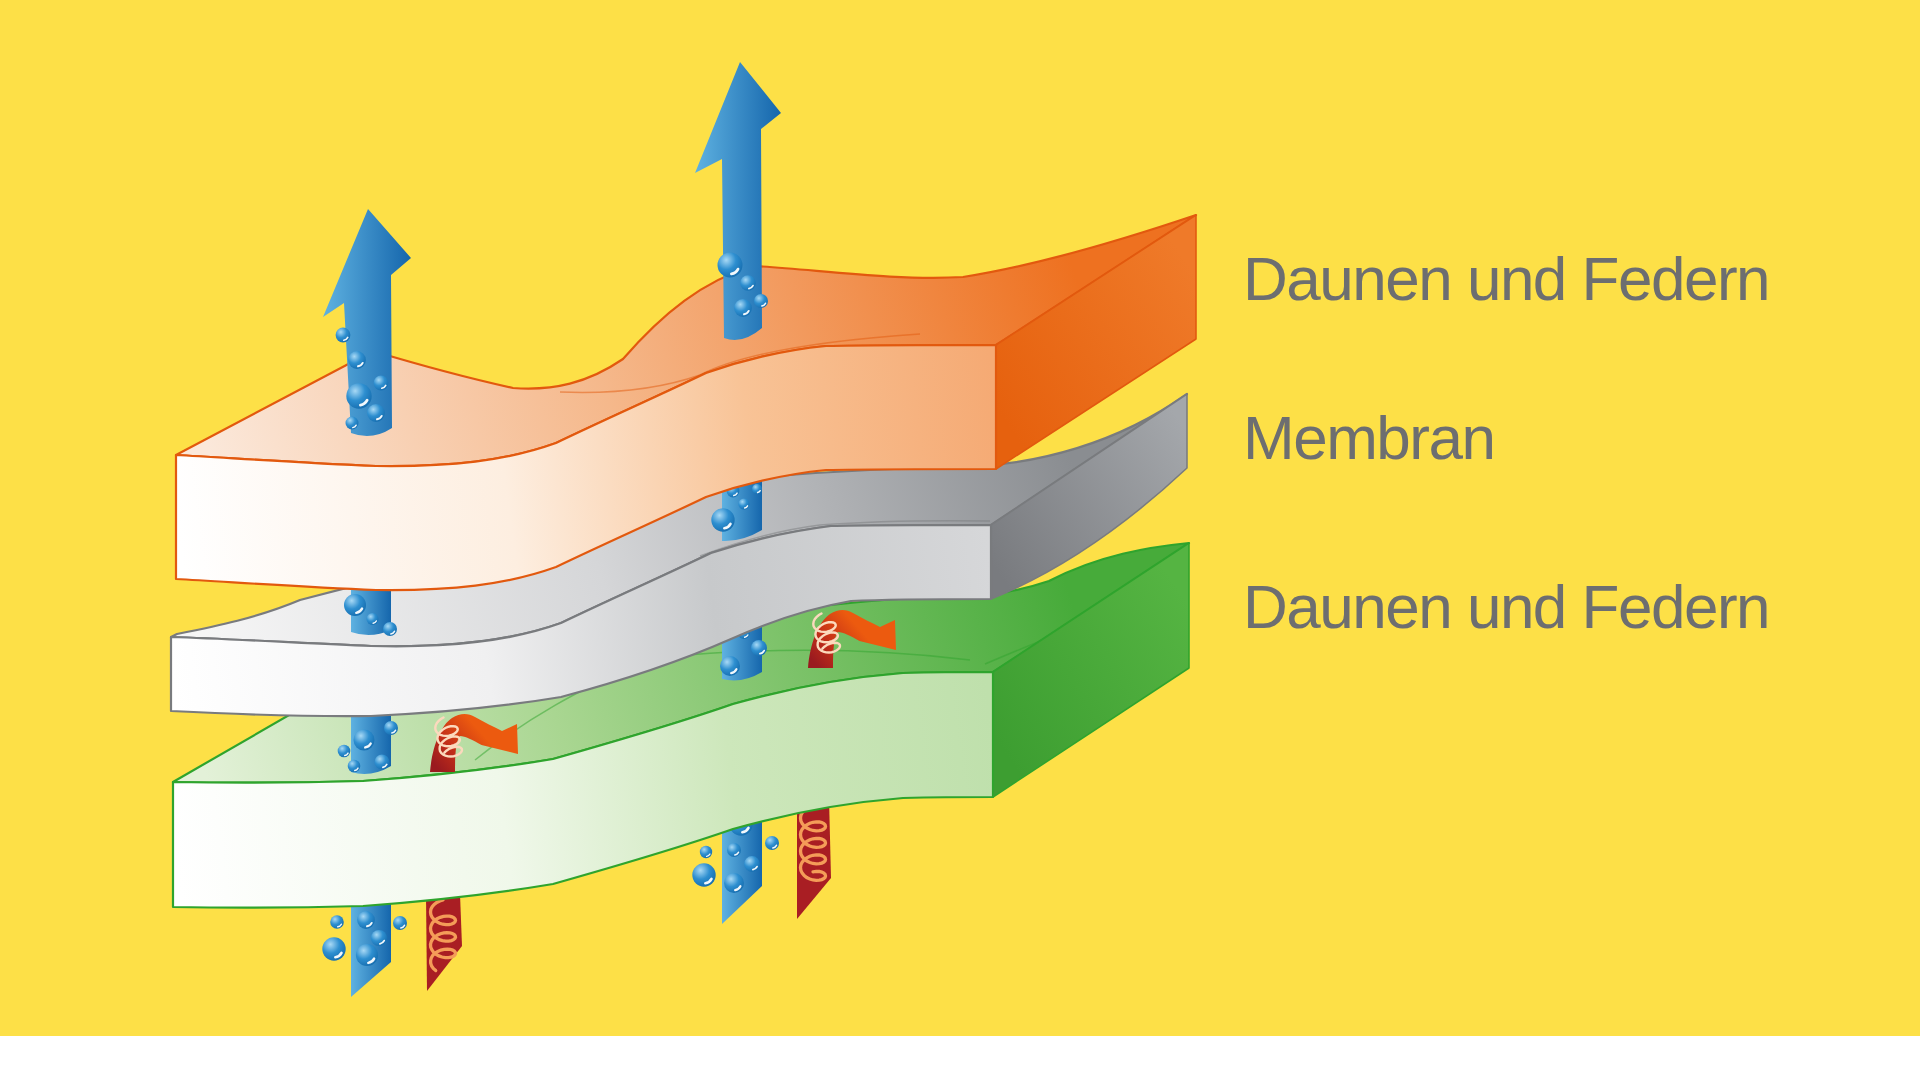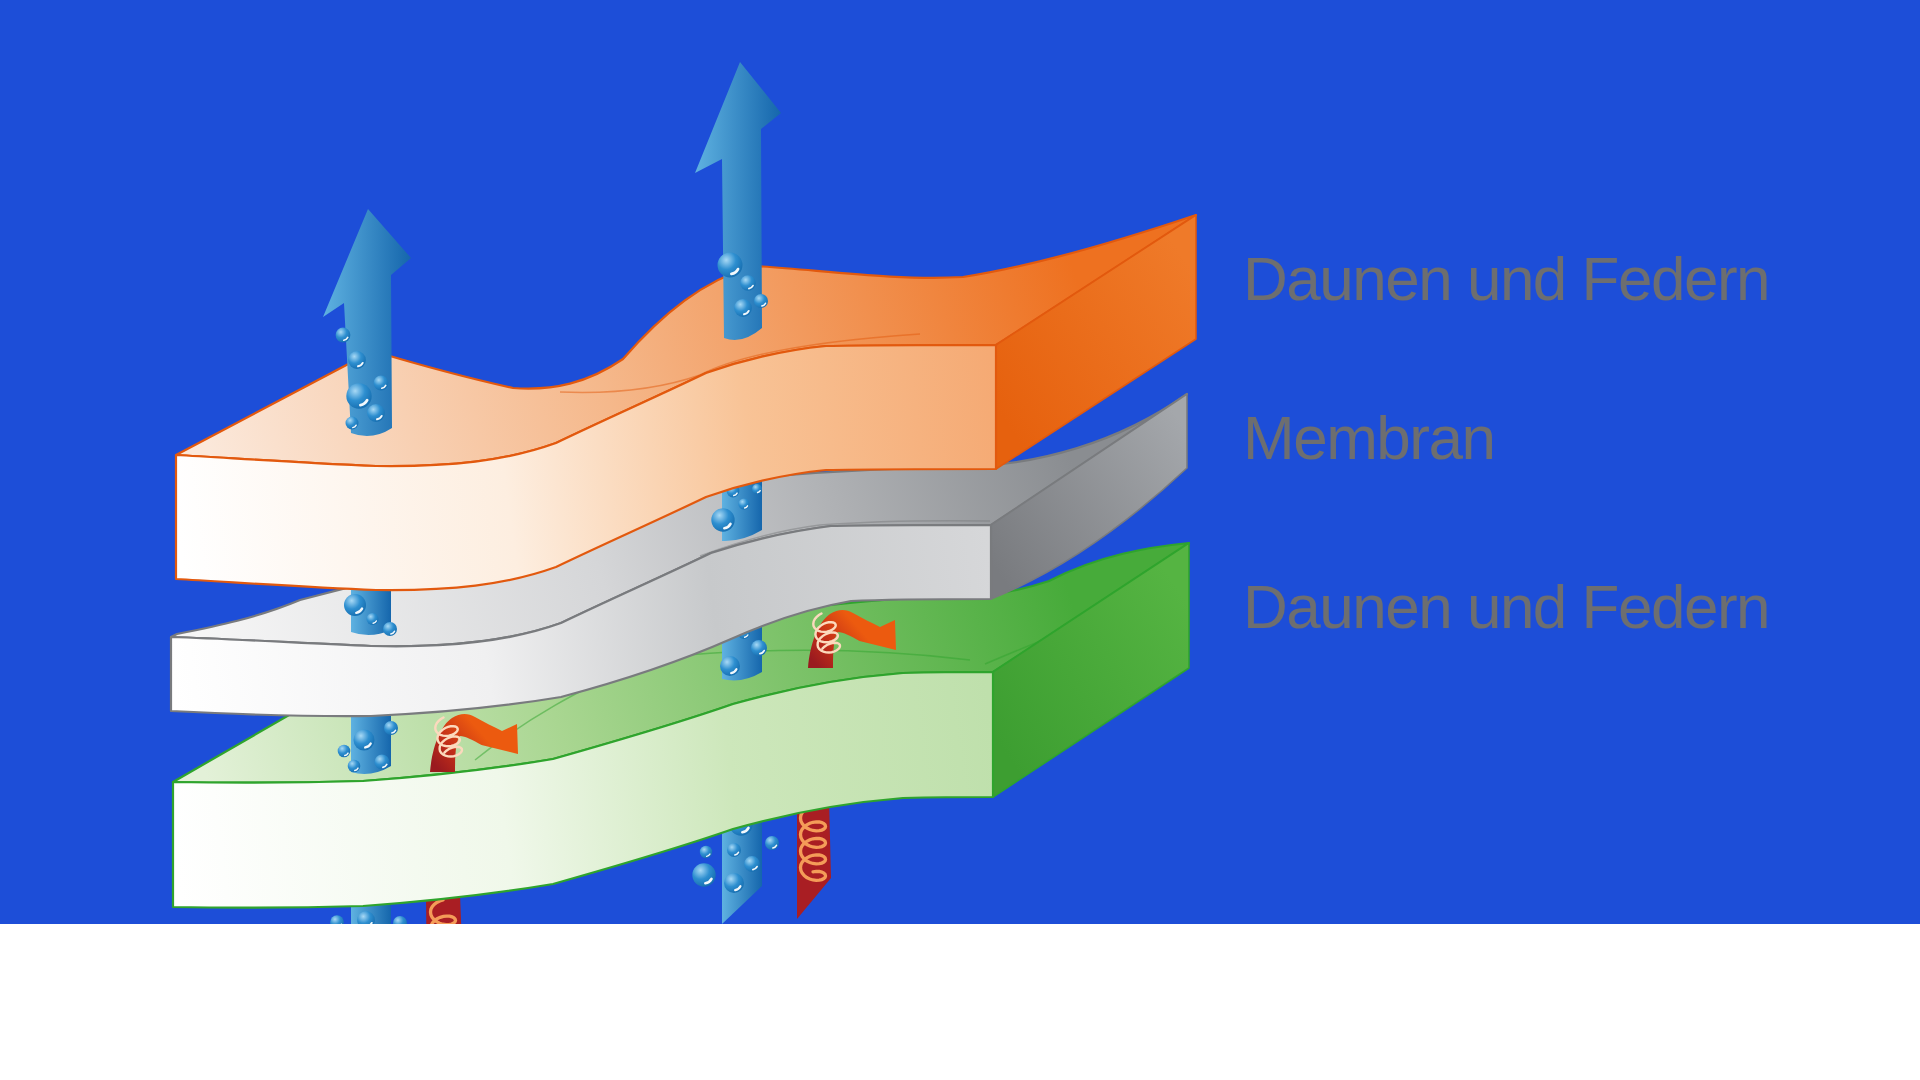--- a/index.html
+++ b/index.html
@@ -1,16 +1,16 @@
 <!DOCTYPE html>
 <html><head>
 <meta charset="utf-8">
 <style>
   html,body{margin:0;padding:0;background:#ffffff;}
-  .stage{position:relative;width:1920px;height:924px;background:#1d4ed8;overflow:hidden;text-align:center;}
+  .stage{position:relative;width:1920px;height:1036px;background:#fde047;overflow:hidden;text-align:center;}
   svg{display:block;}
   text.layer-label{font-family:"Liberation Sans",sans-serif;font-size:62px;letter-spacing:-1.5px;}
 </style>
 </head>
 <body>
 
 <div class="stage">
   <svg id="diagram" width="1920" height="1080" viewBox="0 0 1920 1080">
     <defs id="defs">
         <linearGradient id="lg0" gradientUnits="userSpaceOnUse" x1="213" y1="800" x2="1053" y2="540">

